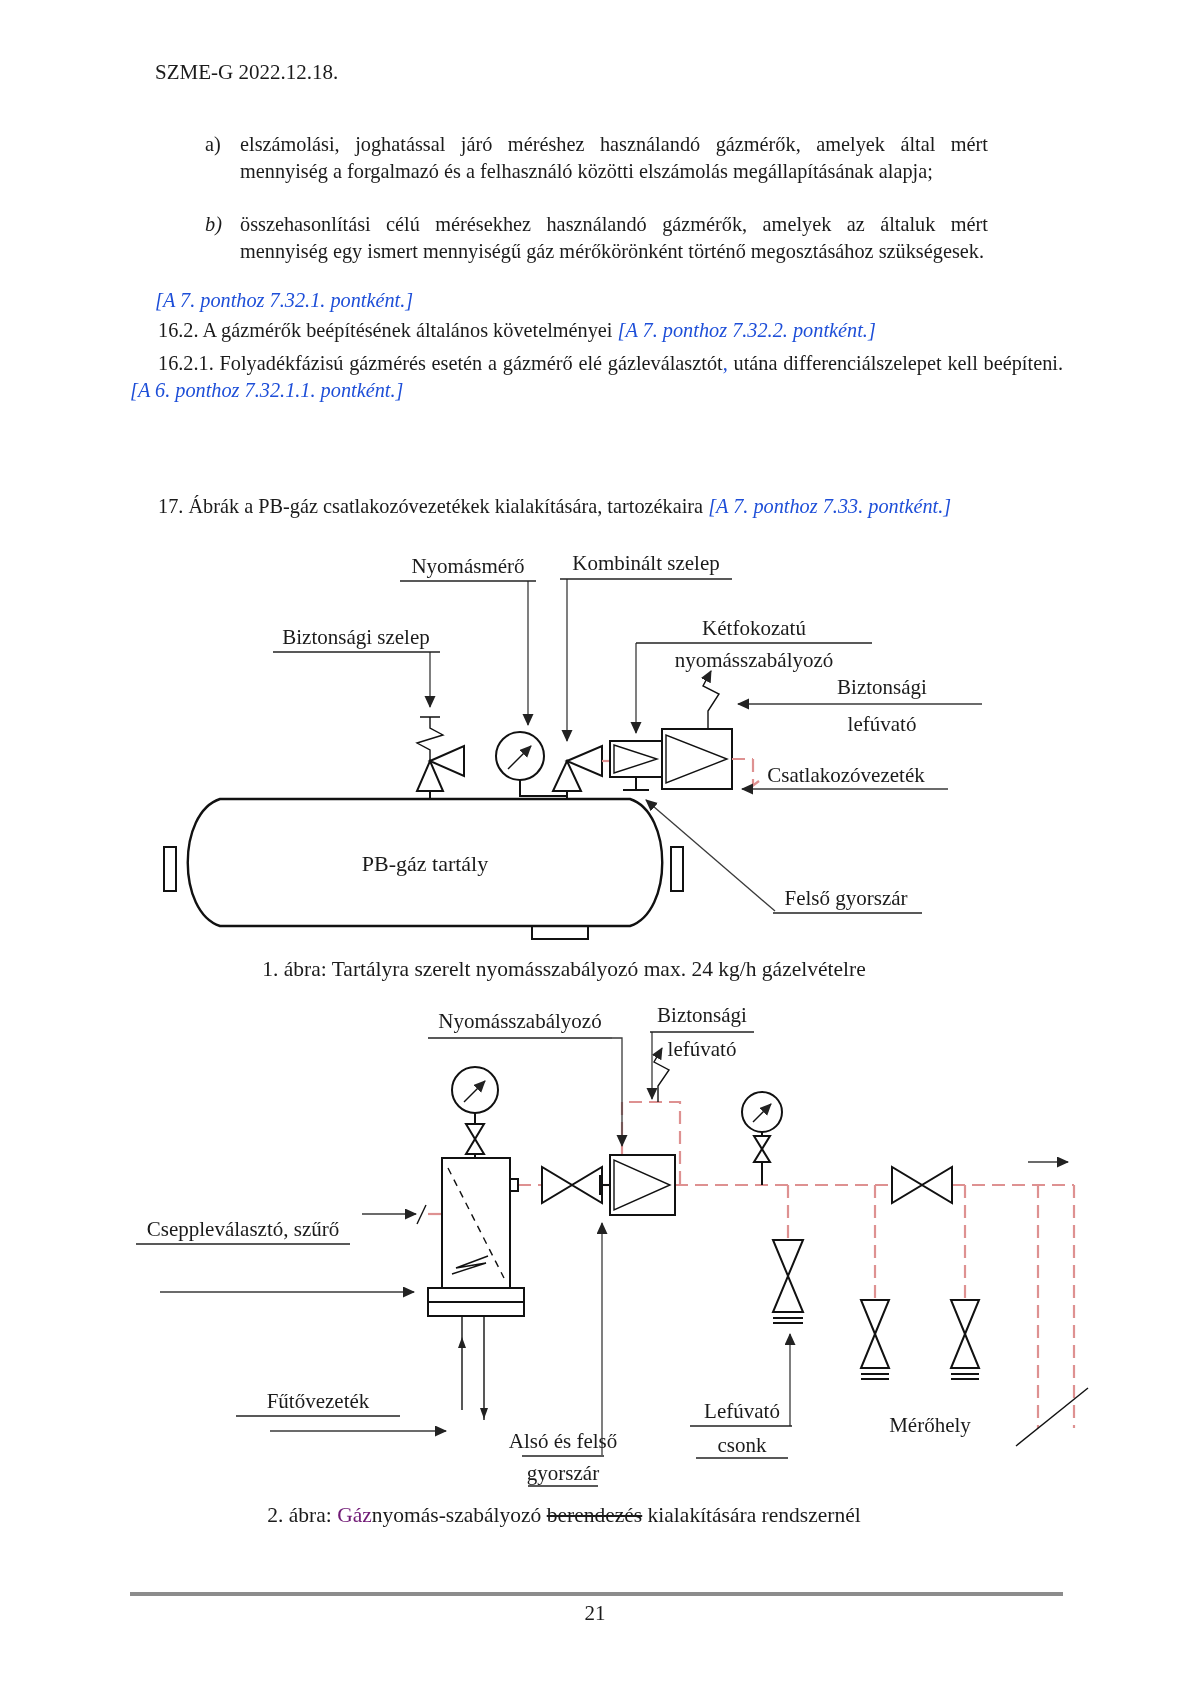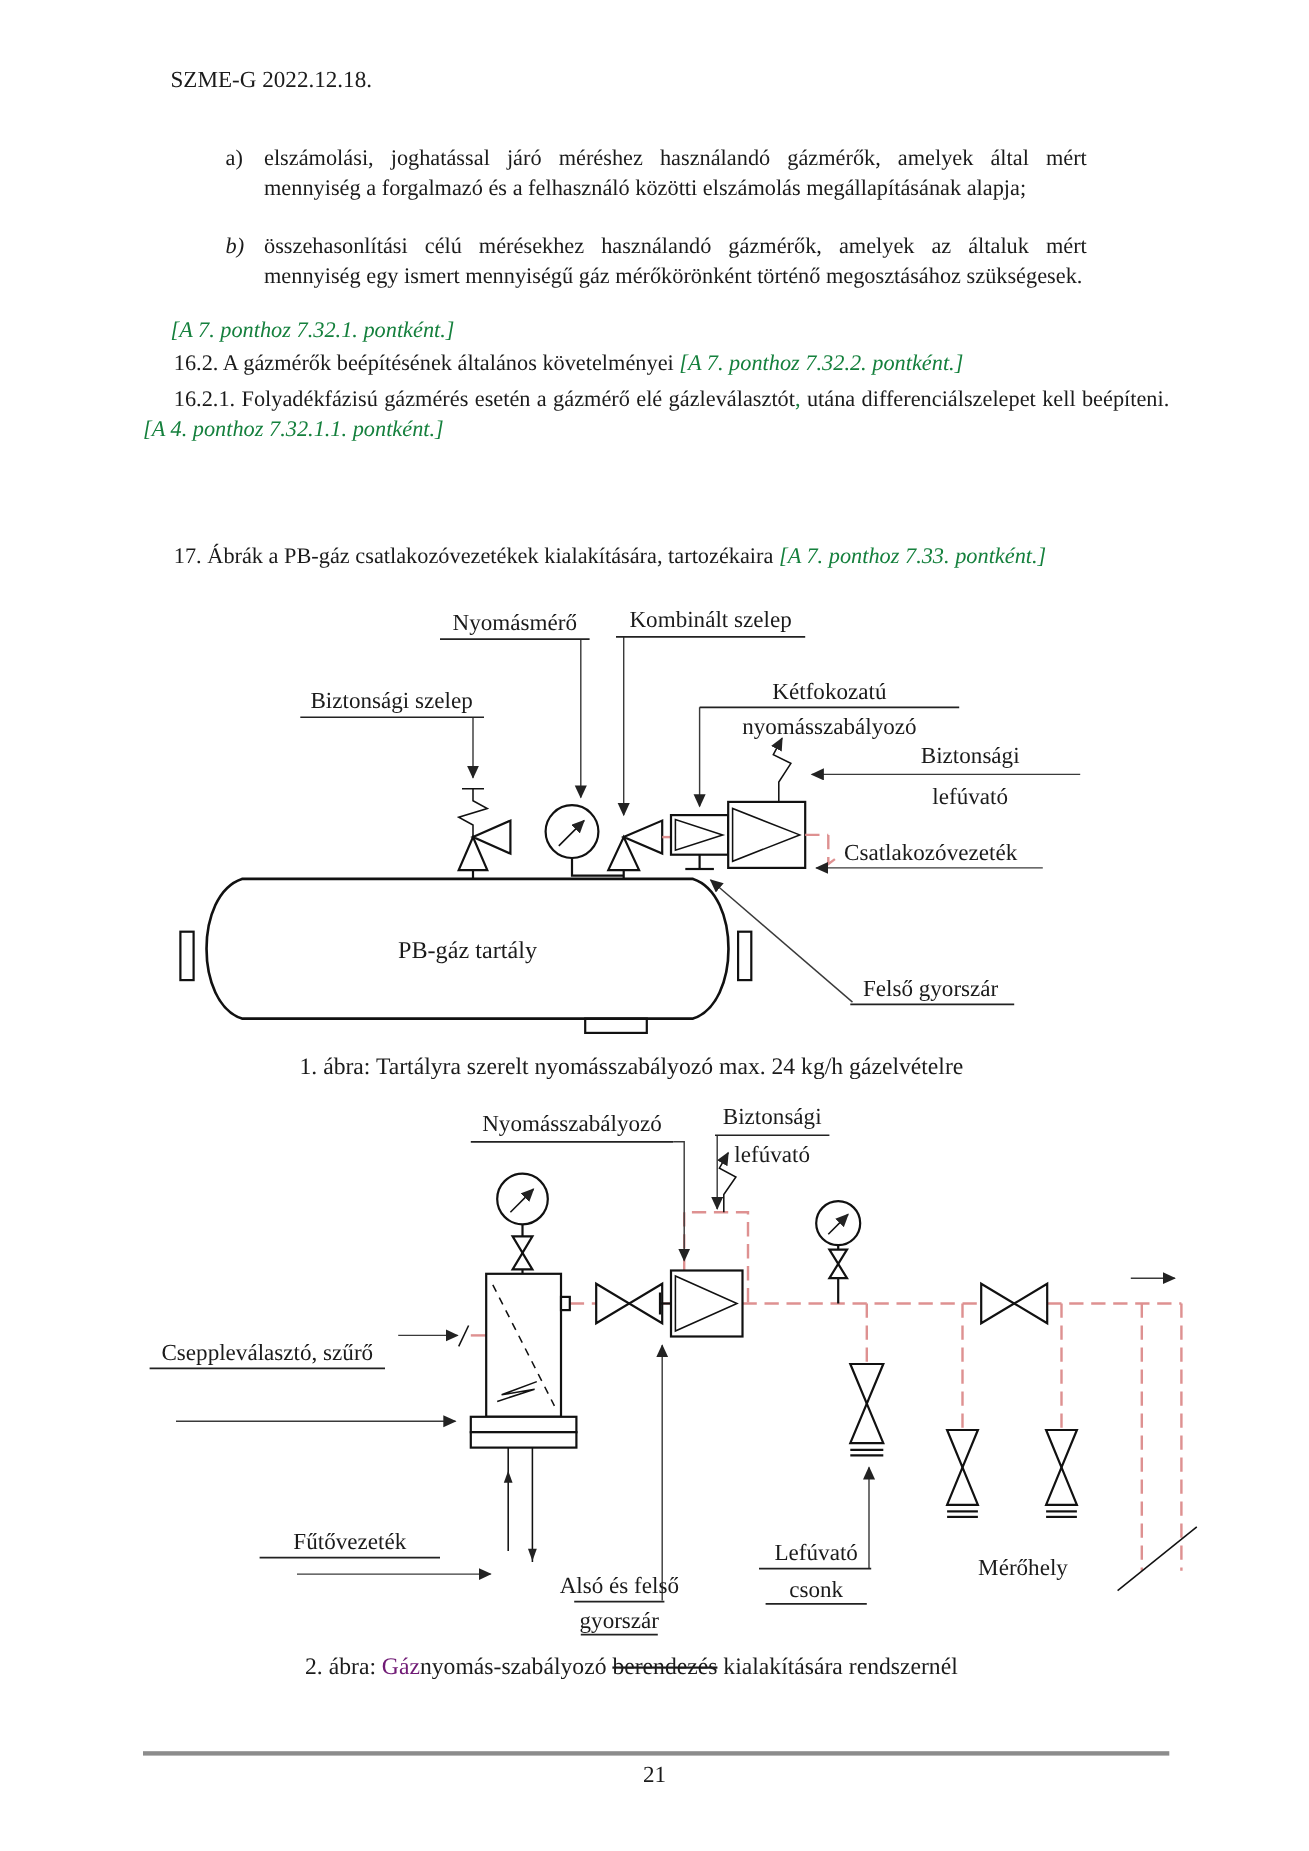--- a/index.html
+++ b/index.html
@@ -4,23 +4,23 @@
 <style>
   html,body{margin:0;padding:0;background:#e8e8e8;}
   .page{position:relative;width:1190px;height:1683px;background:#ffffff;margin:0 auto;
         font-family:"Liberation Serif",serif;color:#1b1b1b;overflow:hidden;}
   .abs{position:absolute;}
   .hdr{left:155px;top:60px;font-size:21px;}
   .body-txt{font-size:20.3px;line-height:27px;text-align:justify;}
   .li{left:240px;width:748px;}
   .li .lbl{position:absolute;left:-35px;top:0;}
   .para{left:130px;width:933px;text-indent:28px;}
-  .ref{color:#15803d;font-style:italic;}
+  .ref{color:#1d4ed8;font-style:italic;}
   .ital{font-style:italic;}
-  .caption{left:0;width:1128px;text-align:center;font-size:21.5px;padding-left:10px;}
+  .caption{left:0;width:1128px;text-align:center;font-size:21.5px;}
   .strike{text-decoration:line-through;}
   .ins{color:#701a75;}
   .footer-rule{left:130px;top:1592px;width:933px;height:4px;background:#8c8c8c;}
   .pagenum{left:0;top:1601px;width:1190px;text-align:center;font-size:21px;}
   svg{position:absolute;overflow:visible;}
   svg text{font-family:"Liberation Serif",serif;font-size:21px;fill:#1b1b1b;}
   .comp{stroke:#111;stroke-width:2;fill:none;}
   .compf{stroke:#111;stroke-width:2;fill:#fff;}
   .lead{stroke:#3a3a3a;stroke-width:1.3;fill:none;}
   .ul{stroke:#222;stroke-width:1.5;}
@@ -47,21 +47,21 @@
 
   <div class="abs body-txt" style="left:155px;top:287px;">
     <span class="ref">[A 7. ponthoz 7.32.1. pontként.]</span>
   </div>
 
   <div class="abs body-txt para" style="top:317px;text-align:left;">
     <span>16.2. A gázmérők beépítésének általános követelményei </span><span class="ref">[A 7. ponthoz 7.32.2. pontként.]</span>
   </div>
 
   <div class="abs body-txt para" style="top:350px;">
-    <span>16.2.1. Folyadékfázisú gázmérés esetén a gázmérő elé gázleválasztót</span><span class="ref" style="font-style:normal;">,</span><span> utána differenciálszelepet kell beépíteni. </span><span class="ref">[A 4. ponthoz 7.32.1.1. pontként.]</span>
+    <span>16.2.1. Folyadékfázisú gázmérés esetén a gázmérő elé gázleválasztót</span><span class="ref" style="font-style:normal;">,</span><span> utána differenciálszelepet kell beépíteni. </span><span class="ref">[A 6. ponthoz 7.32.1.1. pontként.]</span>
   </div>
 
 
   <div class="abs body-txt para" style="top:493px;">
     <span>17. Ábrák a PB-gáz csatlakozóvezetékek kialakítására, tartozékaira </span><span class="ref">[A 7. ponthoz 7.33. pontként.]</span>
   </div>
 
   <svg style="left:130px;top:551px;" width="950" height="400" viewBox="0 0 950 400">
     <defs>
       <marker id="f1a" markerUnits="userSpaceOnUse" markerWidth="14" markerHeight="12" refX="11" refY="5.5" orient="auto">

